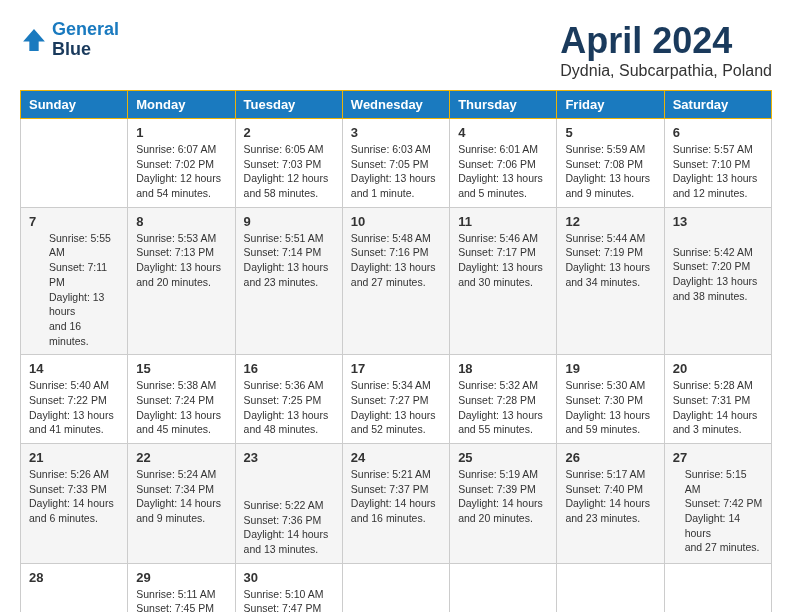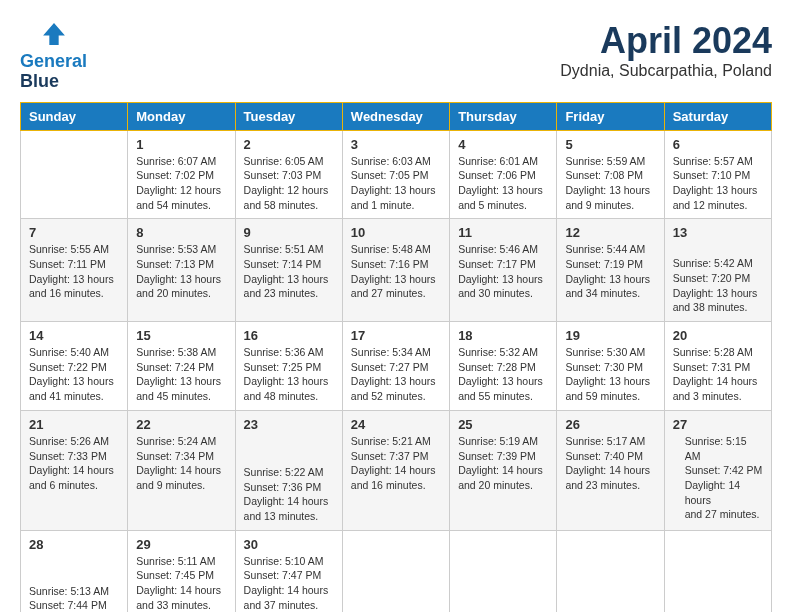--- a/index.html
+++ b/index.html
@@ -13,35 +13,34 @@
     .header {
       display: flex;
       justify-content: space-between;
       align-items: flex-start;
       margin-bottom: 10px;
     }
     .logo {
       display: flex;
       align-items: center;
       gap: 4px;
-      flex-direction: column;
     }
     .logo-text {
       font-size: 18px;
       font-weight: bold;
       color: #1a3a5c;
       line-height: 1.1;
     }
     .logo-blue { color: #1a7abf; }
     .logo-icon {
       width: 28px;
       height: 28px;
     }
     .title-area {
-      text-align: right;
+      text-align: left;
     }
     .month-title {
       font-size: 36px;
       font-weight: bold;
       color: #1a3a5c;
     }
     .subtitle {
       font-size: 16px;
       color: #333;
     }
@@ -160,21 +159,21 @@
           <div class="day-number">6</div>
           <div class="day-info" style="white-space: pre-line;">Sunrise: 5:57 AM
 Sunset: 7:10 PM
 Daylight: 13 hours
 and 12 minutes.</div>
         </td>
       </tr>
       <tr>
         <td>
           <div class="day-number">7</div>
-          <div class="day-info" style="white-space: pre-line;">Sunrise: 5:55 AM
+          <div class="day-info" style="white-space: pre-line; margin-left: 20px;">Sunrise: 5:55 AM
 Sunset: 7:11 PM
 Daylight: 13 hours
 and 16 minutes.</div>
         </td>
         <td>
           <div class="day-number">8</div>
           <div class="day-info" style="white-space: pre-line;">Sunrise: 5:53 AM
 Sunset: 7:13 PM
 Daylight: 13 hours
 and 20 minutes.</div>

